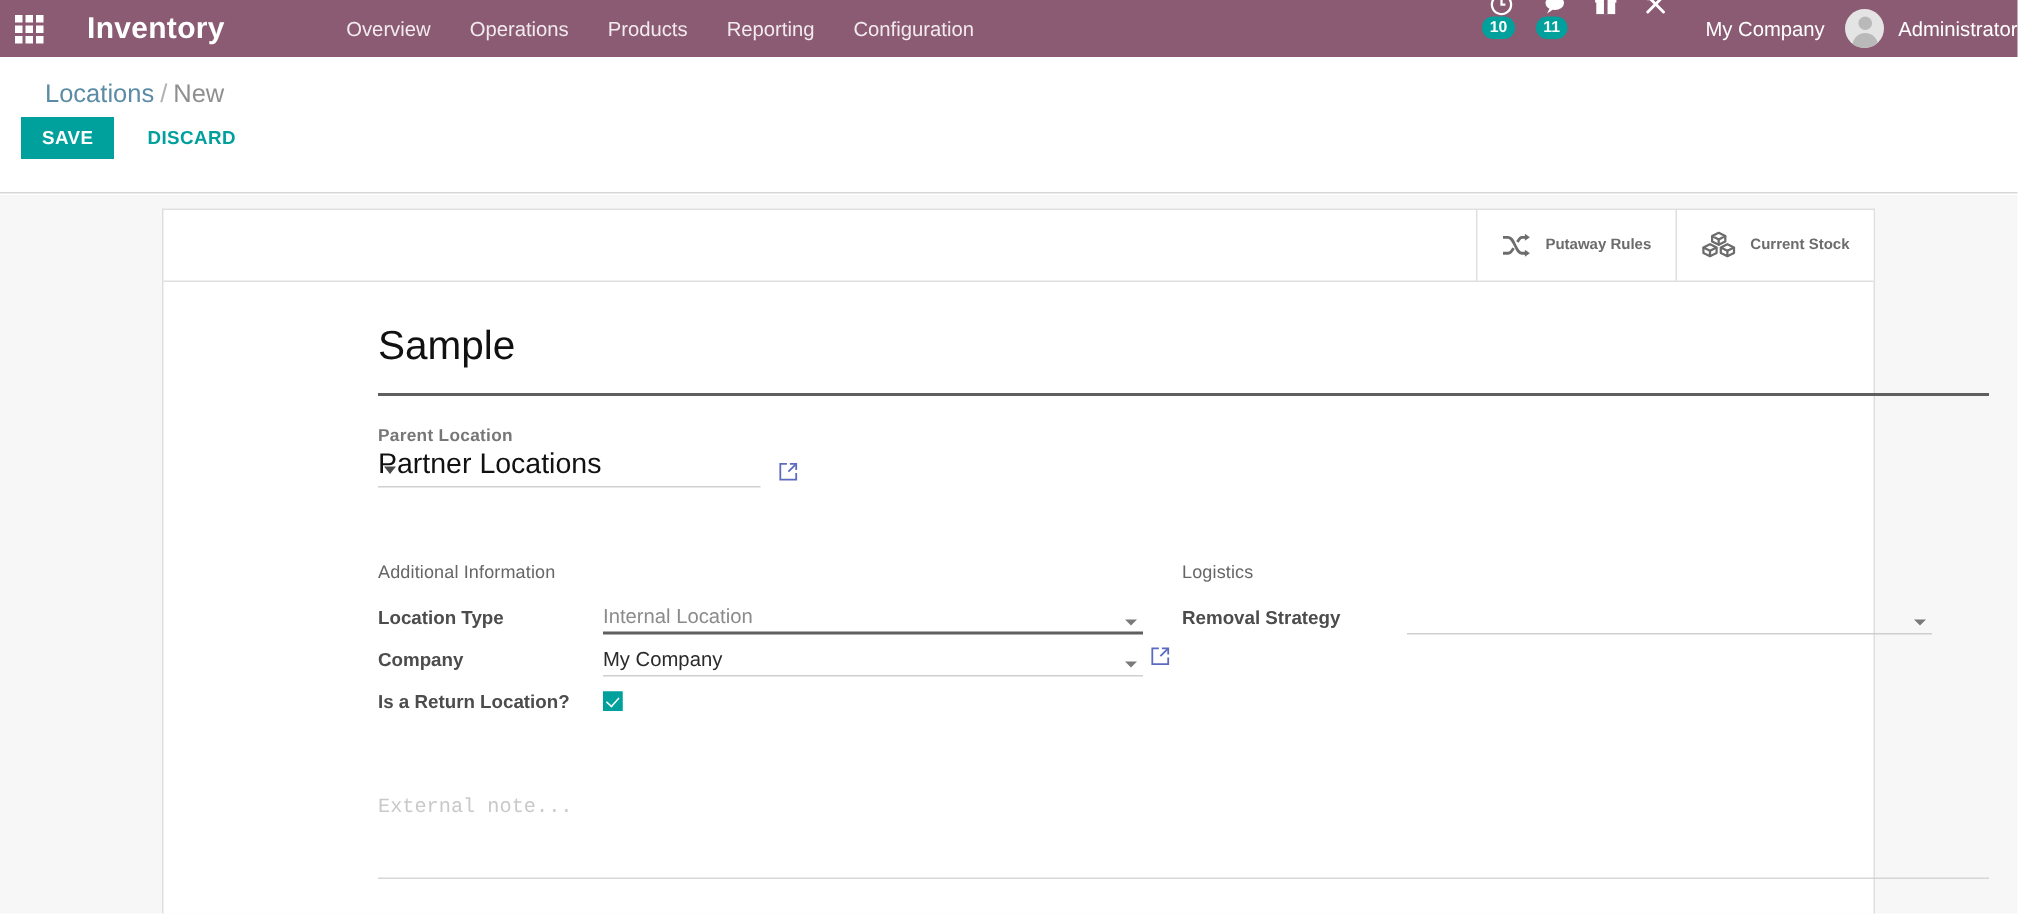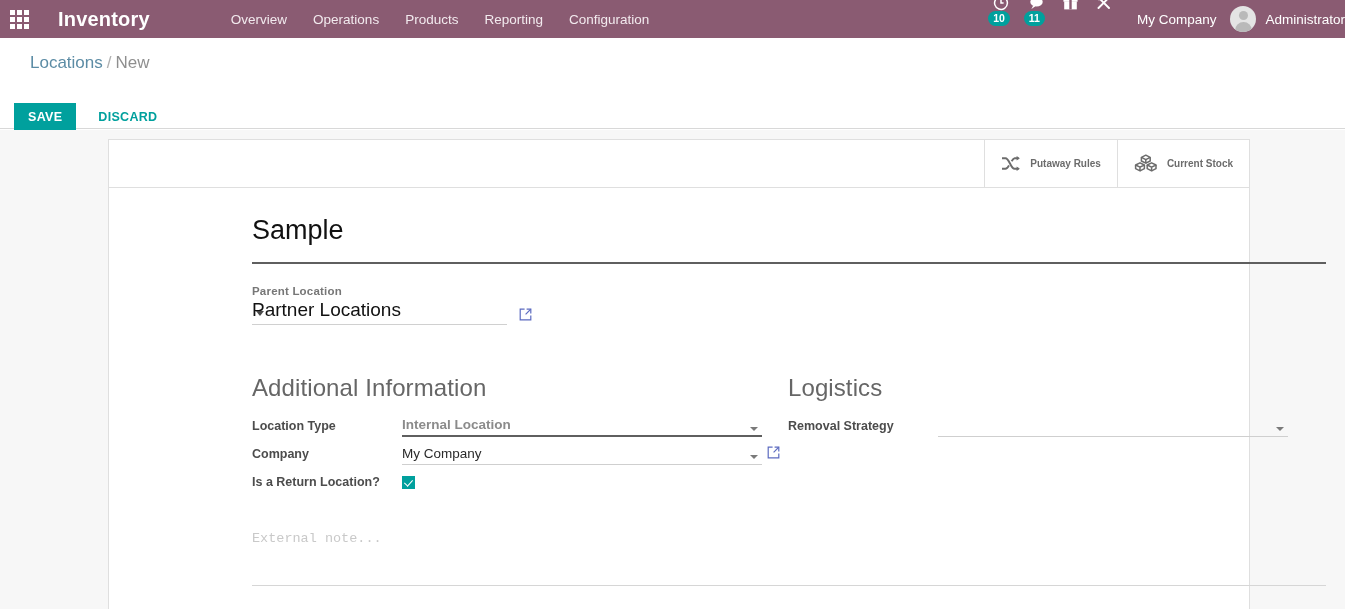--- a/index.html
+++ b/index.html
@@ -86,21 +86,21 @@
     background: #ffffff;
     border-bottom: 1px solid #d8d8d8;
   }
   .breadcrumb {
     position: absolute; left: 14px; top: 15px;
     font-size: 17px; color: #9e9e9e; margin-left: 16px;
   }
   .breadcrumb .crumb-link { color: #5c8ca5; cursor: pointer; }
   .breadcrumb .sep { color: #b0b0b0; margin: 0 4px; }
   .breadcrumb .crumb-current { color: #8f8f8f; }
-  .btn-row { position: absolute; left: 14px; top: 65px; display: flex; align-items: center; }
+  .btn-row { position: absolute; left: 14px; top: 40px; display: flex; align-items: center; }
   .btn-save {
     background: #00a09d; color: #ffffff;
     border: none; font-size: 12.5px; font-weight: bold;
     padding: 7px 14px; cursor: pointer;
     font-family: "Liberation Sans", sans-serif;
     letter-spacing: .3px;
   }
   .btn-discard {
     background: transparent; border: none; color: #00a09d;
     font-size: 12.5px; font-weight: bold; cursor: pointer;
@@ -168,37 +168,37 @@
     border-left: 4.5px solid transparent;
     border-right: 4.5px solid transparent;
     border-top: 5px solid #4a4a4a;
   }
   .ext-link { margin-left: 12px; margin-bottom: 4px; cursor: pointer; display: flex; }
 
   
   .group-left { position: absolute; left: 143px; top: 234px; width: 510px; }
   .group-right { position: absolute; left: 679px; top: 234px; width: 500px; }
   .group-title {
-    font-size: 24px; color: #666666; font-weight: normal;
+    font-size: 12px; color: #666666; font-weight: normal;
     padding-bottom: 10px; letter-spacing: .1px;
   }
   table.grp { border-collapse: collapse; width: 100%; }
   table.grp td { padding: 0; vertical-align: middle; height: 28px; }
   td.lbl {
     font-size: 12.5px; font-weight: bold; color: #4c4c4c;
     width: 150px; white-space: nowrap;
   }
   .inline-input {
     border: none; outline: none; background: transparent;
     border-bottom: 1px solid #cfcfcf;
     font-size: 13.5px; color: #2a2a2a;
     font-family: "Liberation Sans", sans-serif;
     padding: 2px 18px 3px 0; width: 100%;
   }
-  .inline-input.strong-underline { border-bottom: 2px solid #5f5f5f; font-weight: bold; }
+  .inline-input.strong-underline { border-bottom: 2px solid #5f5f5f; }
   .inline-input.muted { color: #8b8b8b; }
   .cell-rel { position: relative; }
   .cell-rel .caret { right: 4px; bottom: 9px; }
   .cell-rel .caret.sm {
     border-left-width: 4px; border-right-width: 4px; border-top-width: 4.5px;
     border-top-color: #7a7a7a;
   }
   .cb {
     width: 13px; height: 13px; border: 1px solid #8a8a8a;
     background: #ffffff; display: inline-block; cursor: pointer;

